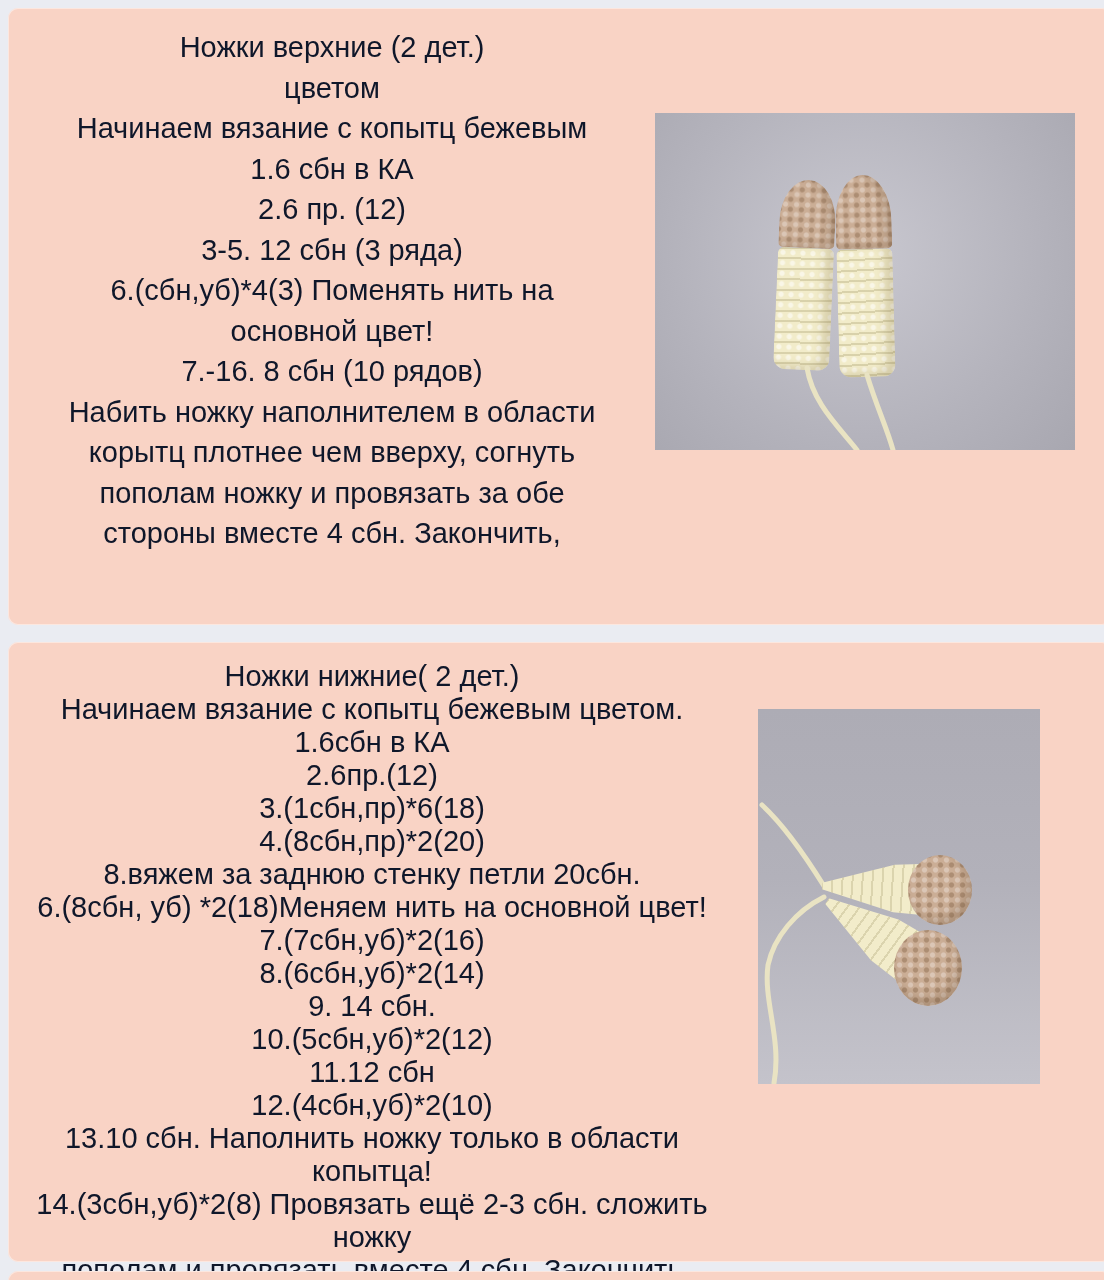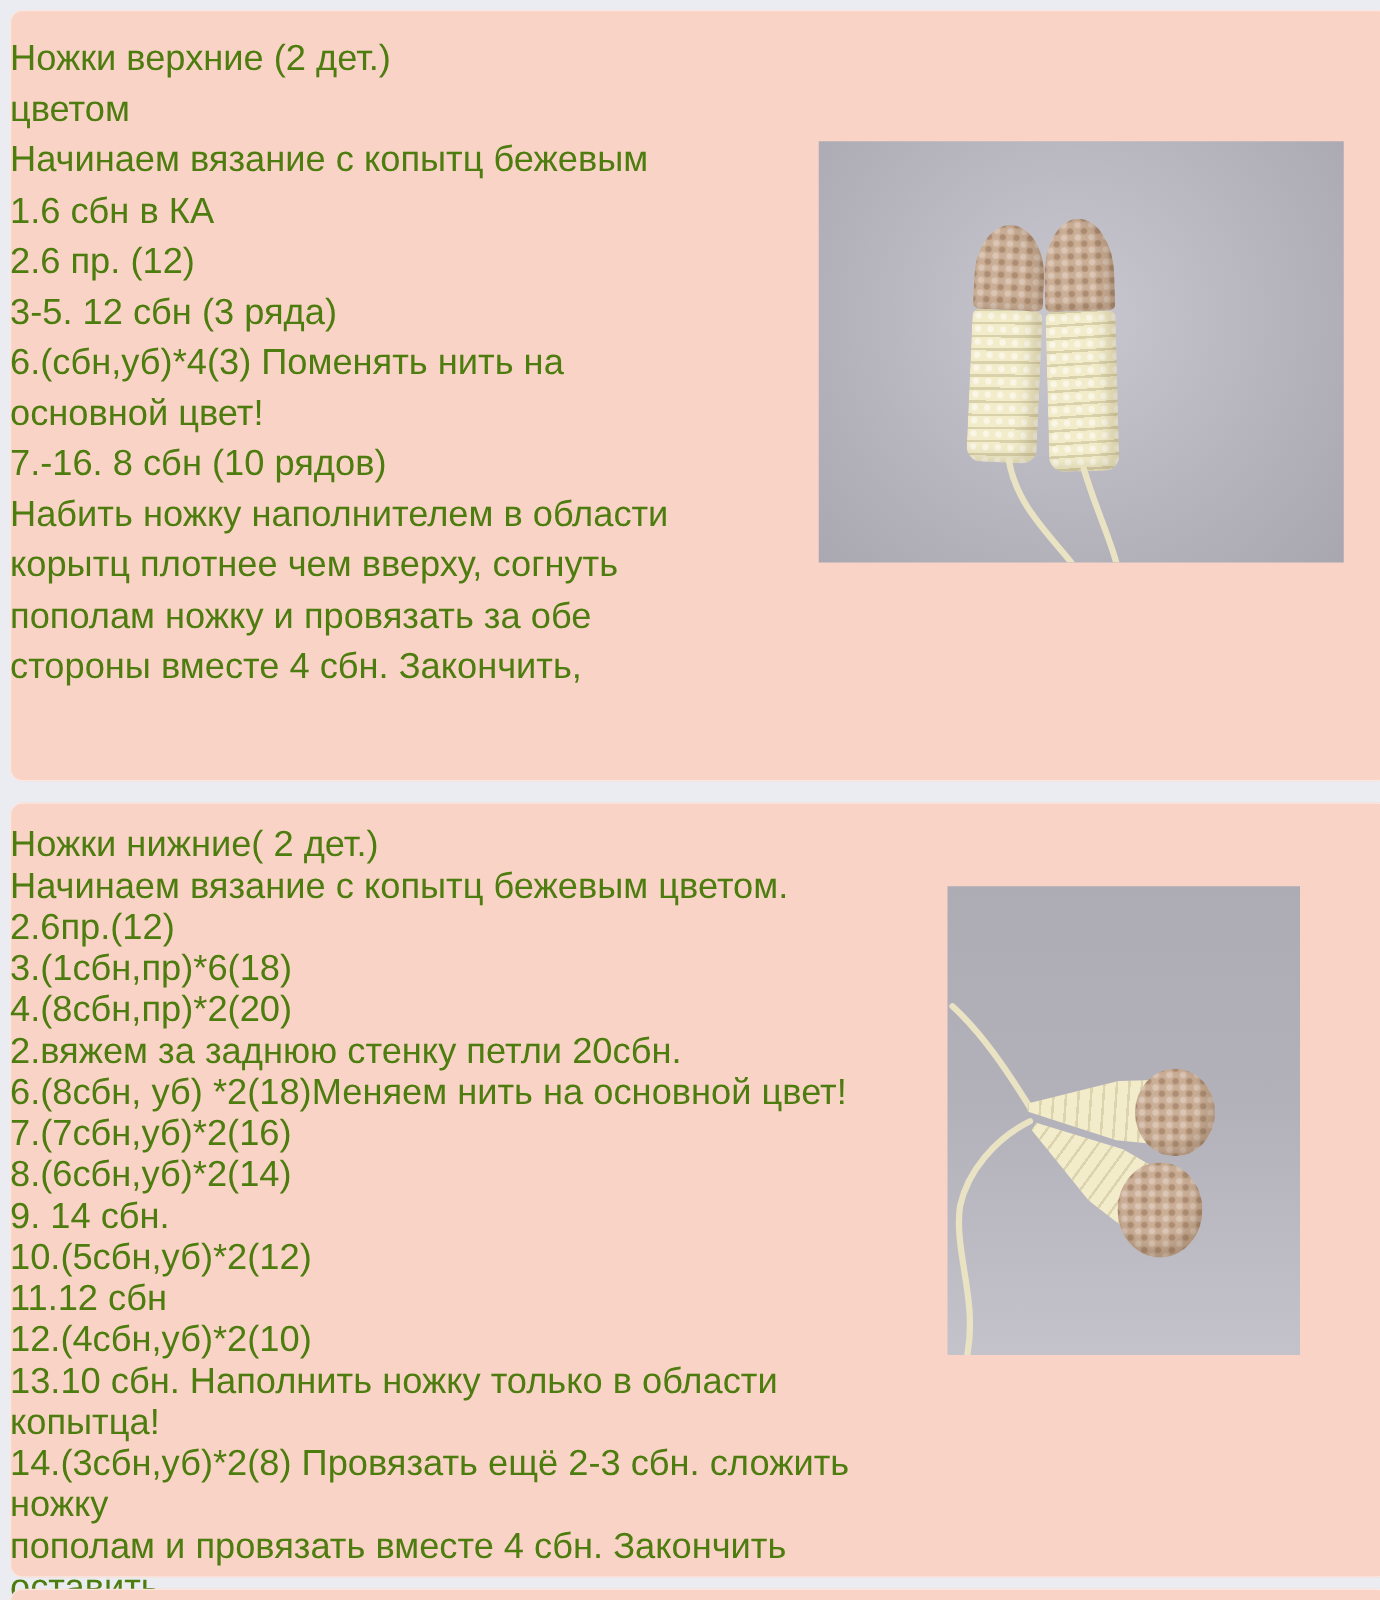--- a/index.html
+++ b/index.html
@@ -11,21 +11,21 @@
   }
   .panel{
     position:absolute;left:8px;width:1104px;
     background:#f9d3c5;border-radius:10px;
     box-shadow:inset 0 0 0 1px rgba(255,255,255,.45);
   }
   .panel-1{top:8px;height:617px;}
   .panel-2{top:642px;height:620px;}
   .panel-3{top:1271px;height:60px;}
   .text{
-    position:absolute;text-align:left;color:#4d7c0f;
+    position:absolute;text-align:center;color:#0f172a;margin-left:12px;
   }
   .text-1{left:0;top:19px;width:624px;font-size:29px;line-height:40.5px;}
   .text-2{left:0;top:18px;width:704px;font-size:29px;line-height:33px;}
   .line{white-space:pre-wrap;}
   .photo{position:absolute;overflow:hidden;}
   .photo-1{
     left:647px;top:105px;width:420px;height:337px;
     background:radial-gradient(circle at 48% 42%, #c9c8d0 0%, #b4b3bc 62%, #a8a7b0 100%);
   }
   .photo-2{
@@ -118,24 +118,25 @@
       <path d="M212 262 C222 295, 232 315, 238 337" stroke="#e9e3c3" stroke-width="5" fill="none" stroke-linecap="round"></path>
     </svg>
   </div>
 </div>
 
 <div class="panel panel-2">
   <div class="text text-2">
     <div class="line">Ножки нижние( 2 дет.)</div>
     <div>
         <div class="line">Начинаем вязание с копытц бежевым цветом.</div>
+        <div class="line">1.6сбн в КА</div>
         <div class="line">2.6пр.(12)</div>
         <div class="line">3.(1сбн,пр)*6(18)</div>
         <div class="line">4.(8сбн,пр)*2(20)</div>
-        <div class="line">2.вяжем за заднюю стенку петли 20сбн.</div>
+        <div class="line">8.вяжем за заднюю стенку петли 20сбн.</div>
         <div class="line">6.(8сбн, уб) *2(18)Меняем нить на основной цвет!</div>
         <div class="line">7.(7сбн,уб)*2(16)</div>
         <div class="line">8.(6сбн,уб)*2(14)</div>
         <div class="line">9. 14 сбн.</div>
         <div class="line">10.(5сбн,уб)*2(12)</div>
         <div class="line">11.12 сбн</div>
         <div class="line">12.(4сбн,уб)*2(10)</div>
         <div class="line">13.10 сбн. Наполнить ножку только в области копытца!</div>
         <div class="line">14.(3сбн,уб)*2(8) Провязать ещё 2-3 сбн. сложить ножку</div>
         <div class="line">пополам и провязать вместе 4 сбн. Закончить  оставить</div>

